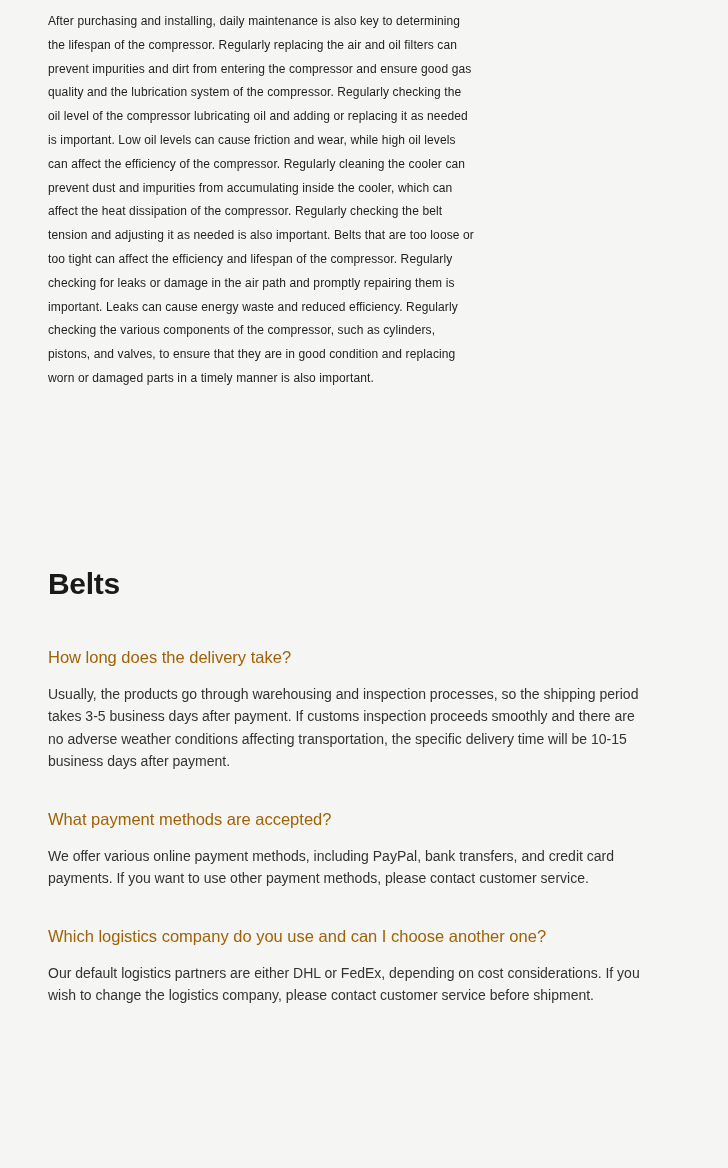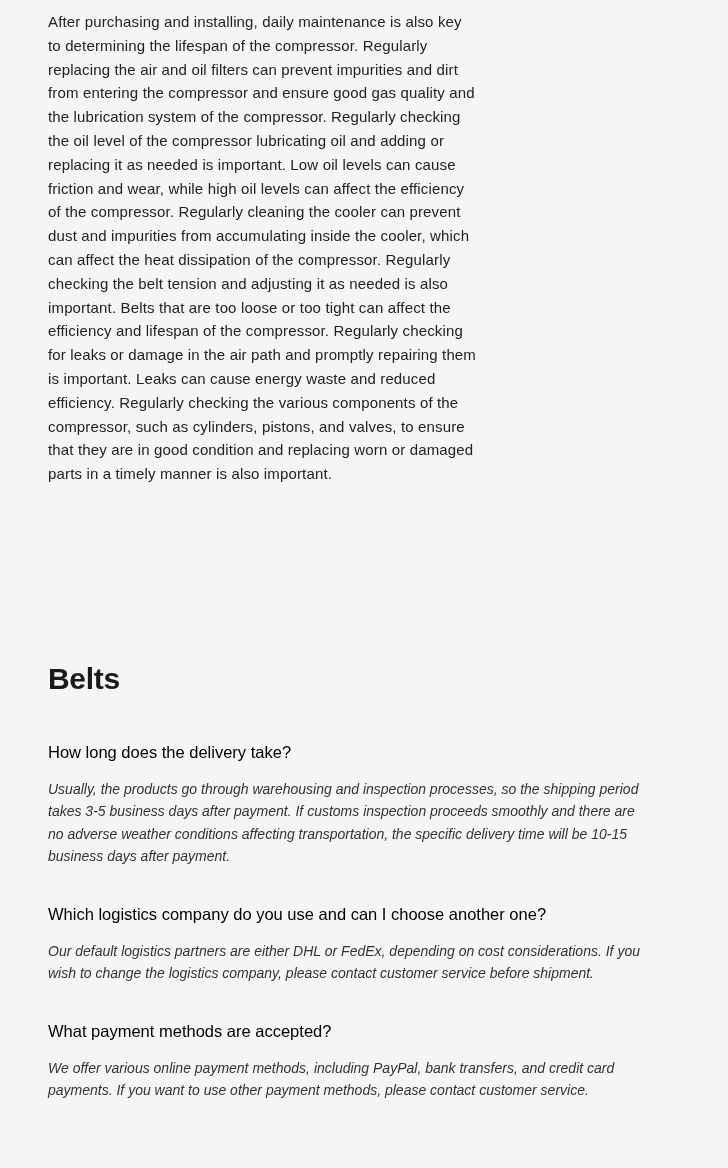--- a/index.html
+++ b/index.html
@@ -20,21 +20,21 @@
     box-sizing: border-box;
     padding: 0;
     position: relative;
     background: #f5f5f3;
   }
   .maint-section {
     padding: 10px 48px 0 48px;
   }
   .maint-paragraph {
     width: 428px;
-    font-size: 15px;
+    font-size: 12px;
     line-height: 23.8px;
     color: #222222;
     margin: 0;
     letter-spacing: 0.01em;
   }
   .spacer {
     height: 176px;
   }
   .faq-section {
     padding: 0 48px 40px 48px;
@@ -47,31 +47,30 @@
     margin: 0 0 44px 0;
     letter-spacing: -0.01em;
   }
   .faq-item {
     margin-bottom: 34px;
   }
   .faq-question {
     font-size: 16.5px;
     line-height: 25px;
     font-weight: normal;
-    color: #000000;
+    color: #a16207;
     margin: 0 0 13px 0;
     max-width: 560px;
   }
   .faq-answer {
     font-size: 14px;
     line-height: 22.5px;
     color: #333333;
     margin: 0;
     max-width: 600px;
-    font-style: italic;
   }
 </style>
 </head>
 <body>
 
 <div class="page">
 
   <section class="maint-section">
     <p class="maint-paragraph">After purchasing and installing, daily maintenance is also key to determining the lifespan of the compressor. Regularly replacing the air and oil filters can prevent impurities and dirt from entering the compressor and ensure good gas quality and the lubrication system of the compressor. Regularly checking the oil level of the compressor lubricating oil and adding or replacing it as needed is important. Low oil levels can cause friction and wear, while high oil levels can affect the efficiency of the compressor. Regularly cleaning the cooler can prevent dust and impurities from accumulating inside the cooler, which can affect the heat dissipation of the compressor. Regularly checking the belt tension and adjusting it as needed is also important. Belts that are too loose or too tight can affect the efficiency and lifespan of the compressor. Regularly checking for leaks or damage in the air path and promptly repairing them is important. Leaks can cause energy waste and reduced efficiency. Regularly checking the various components of the compressor, such as cylinders, pistons, and valves, to ensure that they are in good condition and replacing worn or damaged parts in a timely manner is also important.</p>
   </section>
@@ -80,23 +79,23 @@
 
   <section class="faq-section">
     <h2 class="faq-title">Belts</h2>
 
     <div class="faq-item">
       <h3 class="faq-question">How long does the delivery take?</h3>
       <p class="faq-answer">Usually, the products go through warehousing and inspection processes, so the shipping period takes 3-5 business days after payment. If customs inspection proceeds smoothly and there are no adverse weather conditions affecting transportation, the specific delivery time will be 10-15 business days after payment.</p>
     </div>
 
     <div class="faq-item">
-      <h3 class="faq-question">Which logistics company do you use and can I choose another one?</h3>
-      <p class="faq-answer">Our default logistics partners are either DHL or FedEx, depending on cost considerations. If you wish to change the logistics company, please contact customer service before shipment.</p>
+      <h3 class="faq-question">What payment methods are accepted?</h3>
+      <p class="faq-answer">We offer various online payment methods, including PayPal, bank transfers, and credit card payments. If you want to use other payment methods, please contact customer service.</p>
     </div>
 
     <div class="faq-item">
-      <h3 class="faq-question">What payment methods are accepted?</h3>
-      <p class="faq-answer">We offer various online payment methods, including PayPal, bank transfers, and credit card payments. If you want to use other payment methods, please contact customer service.</p>
+      <h3 class="faq-question">Which logistics company do you use and can I choose another one?</h3>
+      <p class="faq-answer">Our default logistics partners are either DHL or FedEx, depending on cost considerations. If you wish to change the logistics company, please contact customer service before shipment.</p>
     </div>
   </section>
 
 </div>
 
 </body></html>

